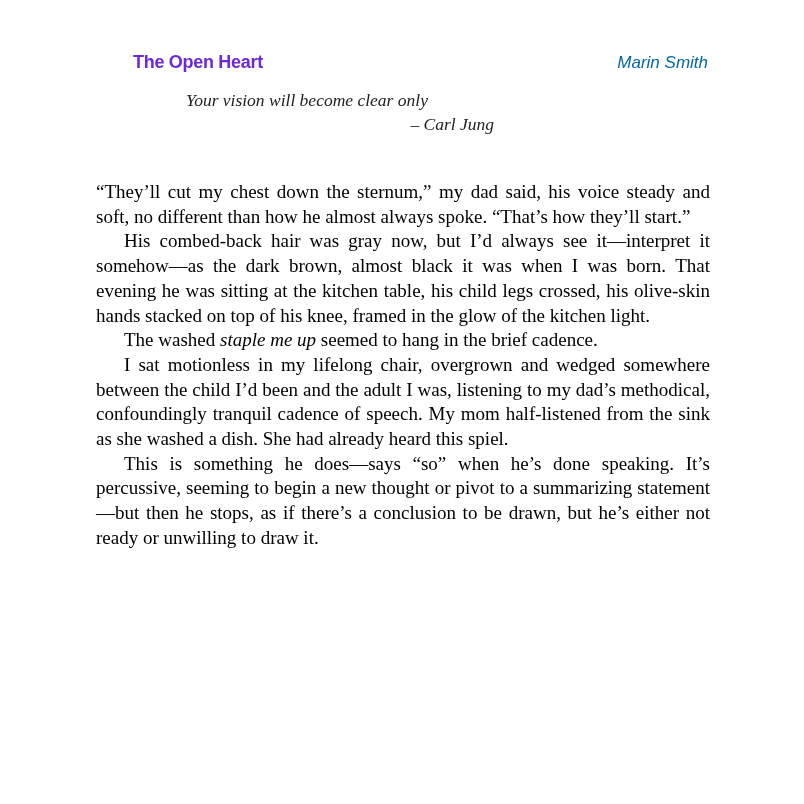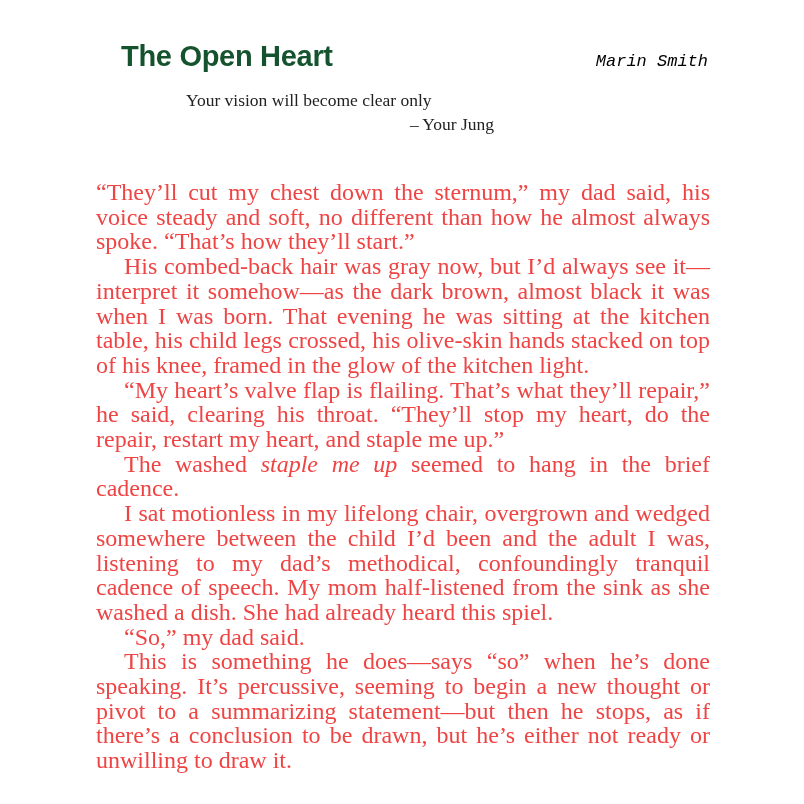--- a/index.html
+++ b/index.html
@@ -18,77 +18,76 @@
   .header {
     position: absolute;
     left: 117px;
     width: 591px; 
     top: 36px;
     display: flex;
     justify-content: space-between;
     align-items: baseline;
   }
   .title {
-    margin: 4px;
+    margin: 16px;
     font-family: "Liberation Sans", sans-serif;
     font-weight: 700;
-    font-size: 29px;
+    font-size: 18px;
     letter-spacing: -0.3px;
-    color: #14532d;
+    color: #6d28d9;
   }
   .author {
-    font-family: Liberation Mono, monospace;
+    font-family: Liberation Sans, sans-serif;
     font-style: italic;
     font-size: 17px;
-    color: #000000;
+    color: #0369a1;
   }
   .epigraph {
     position: absolute;
     left: 186px;
     top: 88px;
     width: 308px;
+    font-style: italic;
     font-size: 17.5px;
     line-height: 24px;
     color: #222222;
   }
   .epigraph .attribution {
     text-align: right;
   }
   .body-text {
     position: absolute;
     left: 96px;
     top: 180px;
     width: 614px;
-    font-size: 24px;
+    font-size: 19px;
     line-height: 24.7px;
     text-align: justify;
-    color: #ef4444;
+    color: #000000;
   }
   .para { margin: 0; text-indent: 28px; }
   .para:first-child { text-indent: 0; }
   .em { font-style: italic; }
 </style>
 </head>
 <body>
 
 <div class="page">
 
   <header class="header">
     <h1 class="title">The Open Heart</h1>
     <span class="author">Marin Smith</span>
   </header>
 
   <div class="epigraph">
     <div>Your vision will become clear only</div>
-    <div class="attribution">– Your Jung</div>
+    <div class="attribution">– Carl Jung</div>
   </div>
 
   <main class="body-text">
       <p class="para"><span>“They’ll cut my chest down the sternum,” my dad said, his voice steady and soft, no different than how he almost always spoke. “That’s how they’ll start.”</span></p>
       <p class="para"><span>His combed-back hair was gray now, but I’d always see it—interpret it somehow—as the dark brown, almost black it was when I was born. That evening he was sitting at the kitchen table, his child legs crossed, his olive-skin hands stacked on top of his knee, framed in the glow of the kitchen light.</span></p>
-      <p class="para"><span>“My heart’s valve flap is flailing. That’s what they’ll repair,” he said, clearing his throat. “They’ll stop my heart, do the repair, restart my heart, and staple me up.”</span></p>
       <p class="para"><span>The washed </span><span class="em">staple me up</span><span> seemed to hang in the brief cadence.</span></p>
       <p class="para"><span>I sat motionless in my lifelong chair, overgrown and wedged somewhere between the child I’d been and the adult I was, listening to my dad’s methodical, confoundingly tranquil cadence of speech. My mom half-listened from the sink as she washed a dish. She had already heard this spiel.</span></p>
-      <p class="para"><span>“So,” my dad said.</span></p>
       <p class="para"><span>This is something he does—says “so” when he’s done speaking. It’s percussive, seeming to begin a new thought or pivot to a summarizing statement—but then he stops, as if there’s a conclusion to be drawn, but he’s either not ready or unwilling to draw it.</span></p>
     </main>
 
 </div>
 
 </body></html>

